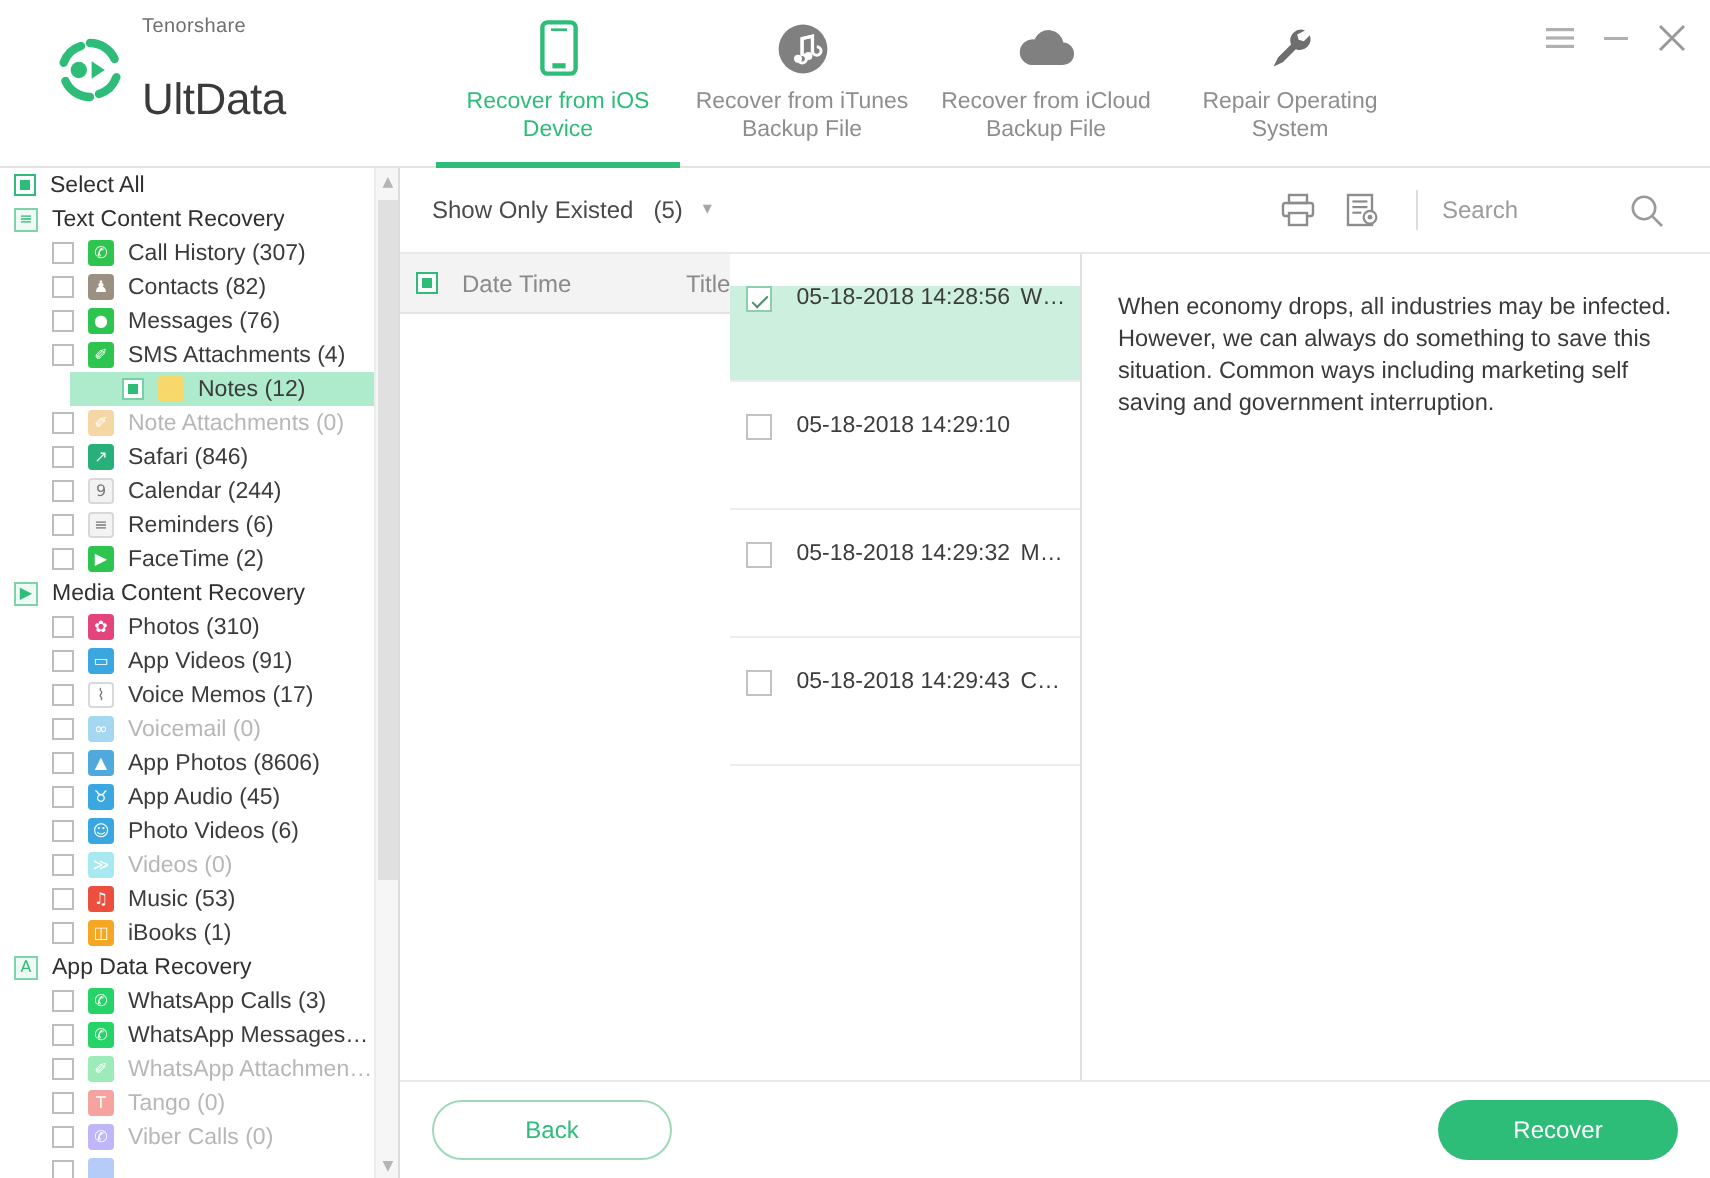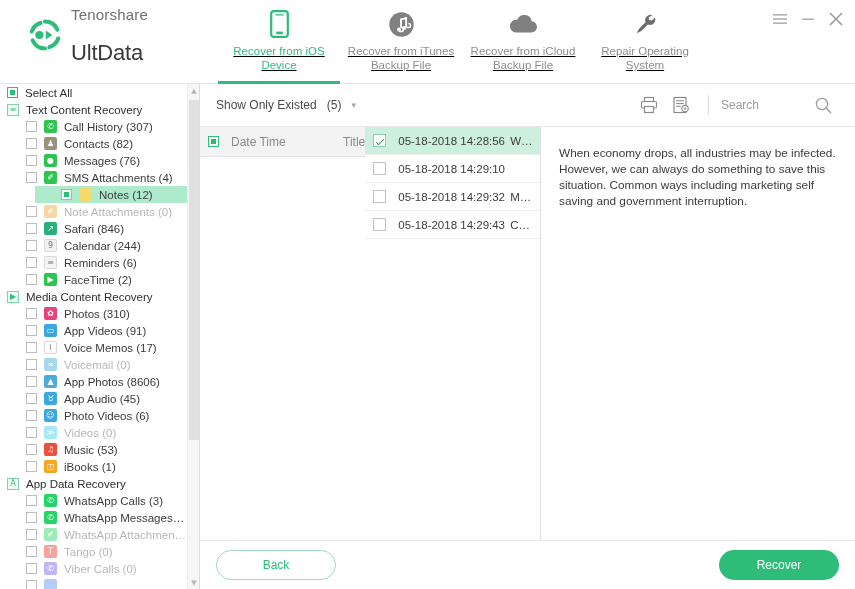--- a/index.html
+++ b/index.html
@@ -31,30 +31,29 @@
     width: 210px;
     flex: 0 0 210px;
     display: flex;
     align-items: center;
     padding-left: 28px;
     height: 70px;
     gap: 9px;
   }
   .logo-mark { width: 34px; height: 34px; flex: 0 0 34px; position: relative; }
   .brand-text { display: flex; flex-direction: column; line-height: 1; }
-  .brand-top { font-size: 15px; color: #6f6f6f; letter-spacing: .2px; margin-bottom: 20px; }
+  .brand-top { font-size: 10px; color: #6f6f6f; letter-spacing: .2px; margin-bottom: 20px; }
   .brand-name { font-size: 22px; color: #3a3a3a; letter-spacing: -.2px; }
 
   .tabs {
     flex: 1;
     display: flex;
     align-items: flex-start;
     padding-left: 8px;
     height: 64px;
-    text-decoration: underline;
   }
   .tab {
     width: 122px;
     height: 84px;
     display: flex;
     flex-direction: column;
     align-items: center;
     justify-content: flex-start;
     padding-top: 9px;
     cursor: pointer;
@@ -262,28 +261,29 @@
     background: #f3f3f3;
     border-bottom: 1px solid #e4e4e4;
     font-size: 12px;
     color: #8a8a8a;
     padding-left: 8px;
   }
   .col-date { width: 112px; flex: 0 0 112px; }
   .col-title { flex: 1; overflow: hidden; }
   .rows { flex: 1; overflow: hidden; background: #fff; }
   .row {
-    height: 28px;
-    display: flex;
-    align-items: center;
+    height: 48px;
+    display: flex;
+    align-items: flex-start;
     padding-left: 8px;
     border-bottom: 1px solid #ededed;
     font-size: 11.5px;
     color: #3c3c3c;
     cursor: pointer;
+    margin-top: 16px;
   }
   .row.selected { background: #ccf0dd; }
   .row .cb2 {
     width: 13px; height: 13px; flex: 0 0 13px;
     border: 1px solid #c2c2c2;
     background: #fff;
     margin-right: 12px;
     position: relative;
   }
   .row.selected .cb2 { border-color: #8bcfae; }

